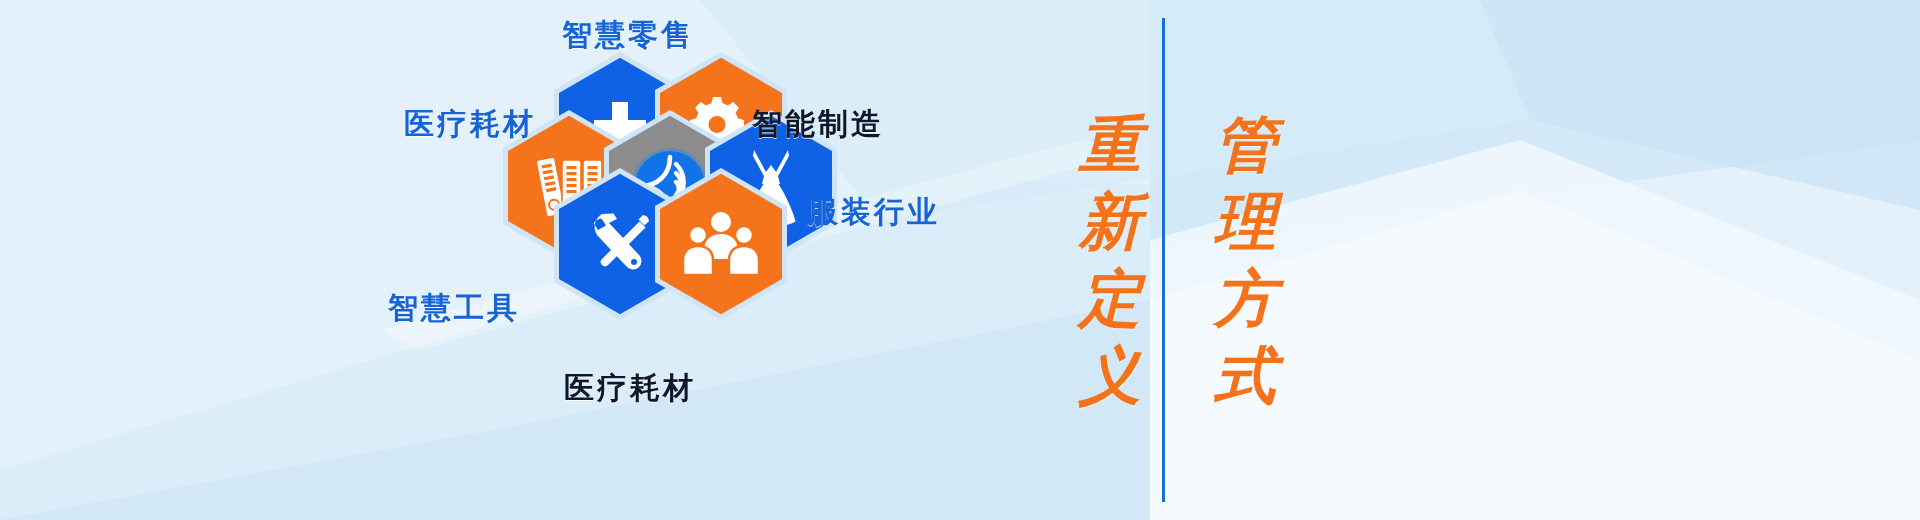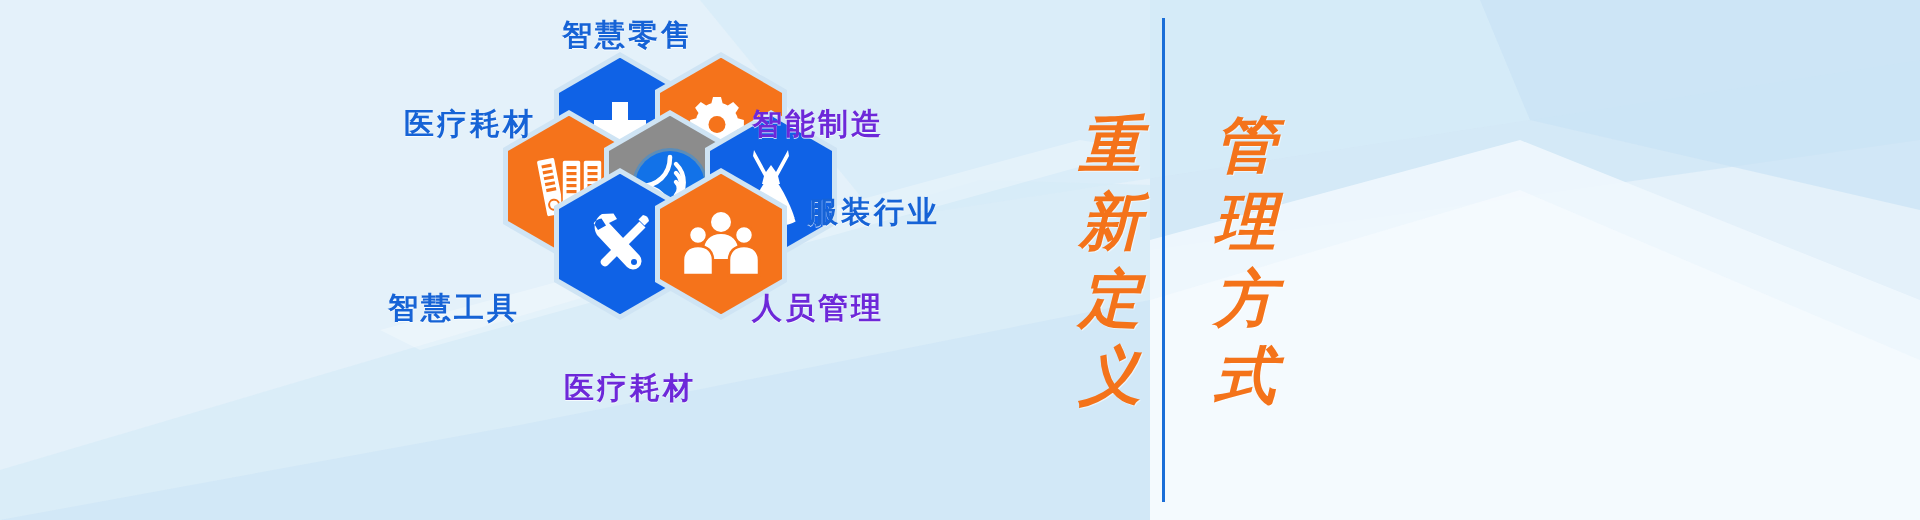--- a/index.html
+++ b/index.html
@@ -42,21 +42,21 @@
   .h-br{left:185px;top:116px;}   
 
   
   .lab{
     position:absolute;white-space:nowrap;
     font-weight:bold;font-size:30px;letter-spacing:3px;
     font-family:"Liberation Sans","DejaVu Sans",sans-serif;
     text-shadow:0 1px 0 rgba(255,255,255,.75);
   }
   .lab.blue{color:#1663d6;}
-  .lab.orange{color:#6d28d9;}
+  .lab.orange{color:#0f172a;}
 
   .lab-retail   {left:562px;top:15px;}
   .lab-medical  {left:404px;top:104px;}
   .lab-manu     {left:752px;top:104px;}
   .lab-library  {left:334px;top:192px;}
   .lab-apparel  {left:808px;top:192px;}
   .lab-tools    {left:388px;top:288px;}
   .lab-hr       {left:752px;top:288px;}
   .lab-logistic {left:564px;top:368px;}
   .calli{
@@ -235,21 +235,20 @@
         </svg>
       </div>
     </div>
   </div>
 
   <div class="lab blue   lab-retail">智慧零售</div>
   <div class="lab blue   lab-medical">医疗耗材</div>
   <div class="lab orange lab-manu">智能制造</div>
   <div class="lab blue   lab-tools">智慧工具</div>
   <div class="lab blue   lab-apparel">服装行业</div>
-  <div class="lab orange lab-hr">人员管理</div>
   <div class="lab orange lab-logistic">医疗耗材</div>
 
   <div class="calli" id="calli-left">
     <span>重</span>
     <span>新</span>
     <span>定</span>
     <span>义</span>
   </div>
 
   <div id="divider"></div>

